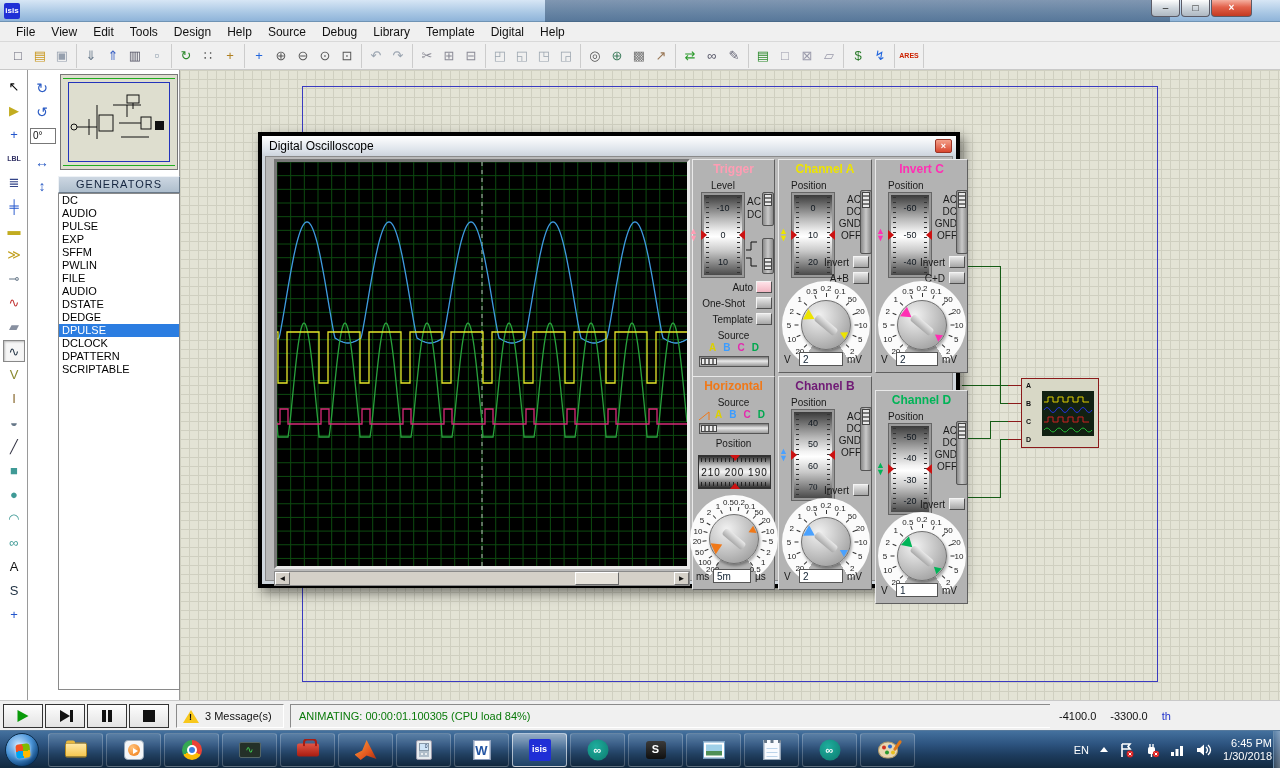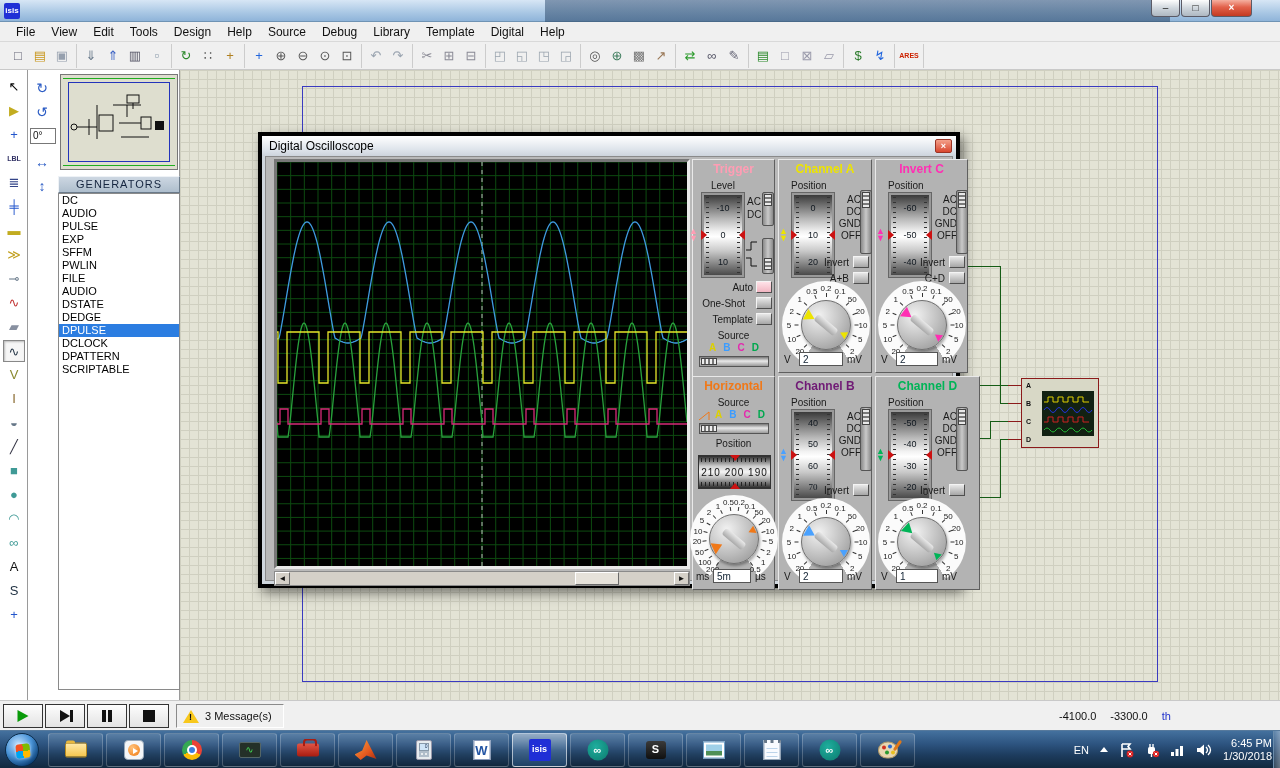--- a/index.html
+++ b/index.html
@@ -731,21 +731,21 @@
             <div class="kptr" style="transform: rotate(-60deg);">
               <div class="pbig" style="border-top-color: rgb(73, 161, 255);"></div>
               <div class="psml" style="border-bottom-color: rgb(73, 161, 255);"></div>
             </div>
           </div>
         <div class="unit" style="left:5px;top:194px;">V</div>
         <div class="valbox" style="left:20px;top:192px;width:44px;">2</div>
         <div class="unit" style="left:68px;top:194px;">mV</div>
       </div>
 
-      <div class="panel" style="left:609px;top:219px;width:105px;height:214px;">
+      <div class="panel" style="left:609px;top:233px;width:93px;height:214px;">
         <div class="ptitle" style="color:#00b457;">Channel D</div>
         <div class="plabel" style="left:12px;top:20px;">Position</div>
         <div class="vslider" style="left:12px;top:32px;height:92px;">
             <div class="vs-in">
               <div class="hash" style="left: 2px;"></div>
               <div class="hash" style="right: 2px;"></div>
               <div class="vnum" style="top: 12.5%;">-50</div>
               <div class="vnum" style="top: 37.5%;">-40</div>
               <div class="vnum" style="top: 62.5%;">-30</div>
               <div class="vnum" style="top: 87.5%;">-20</div>
@@ -819,20 +819,23 @@
       </div>
     <div class="pcbtn" style="left:129px;">
         <span class="pcicon" style="width:12px;height:12px;background:#111;"></span>
       </div>
     <div class="sunken" style="left:176px;width:108px;">
       <div id="warn-tri">
           <span>!</span>
         </div>
       <div style="padding:5px 0 0 28px;color:#111;">3 Message(s)</div>
     </div>
+    <div class="sunken" style="left:290px;width:932px;">
+      <div id="anim-text">ANIMATING: 00:00:01.100305 (CPU load 84%)</div>
+    </div>
 
     <div class="sunken" style="left:1050px;width:172px;background:#f0f0f0;border-color:#f0f0f0;">
       <div id="coords">
         <span>-4100.0</span>
         <span>-3300.0</span>
         <span class="th">th</span>
       </div>
     </div>
   </div>
 

